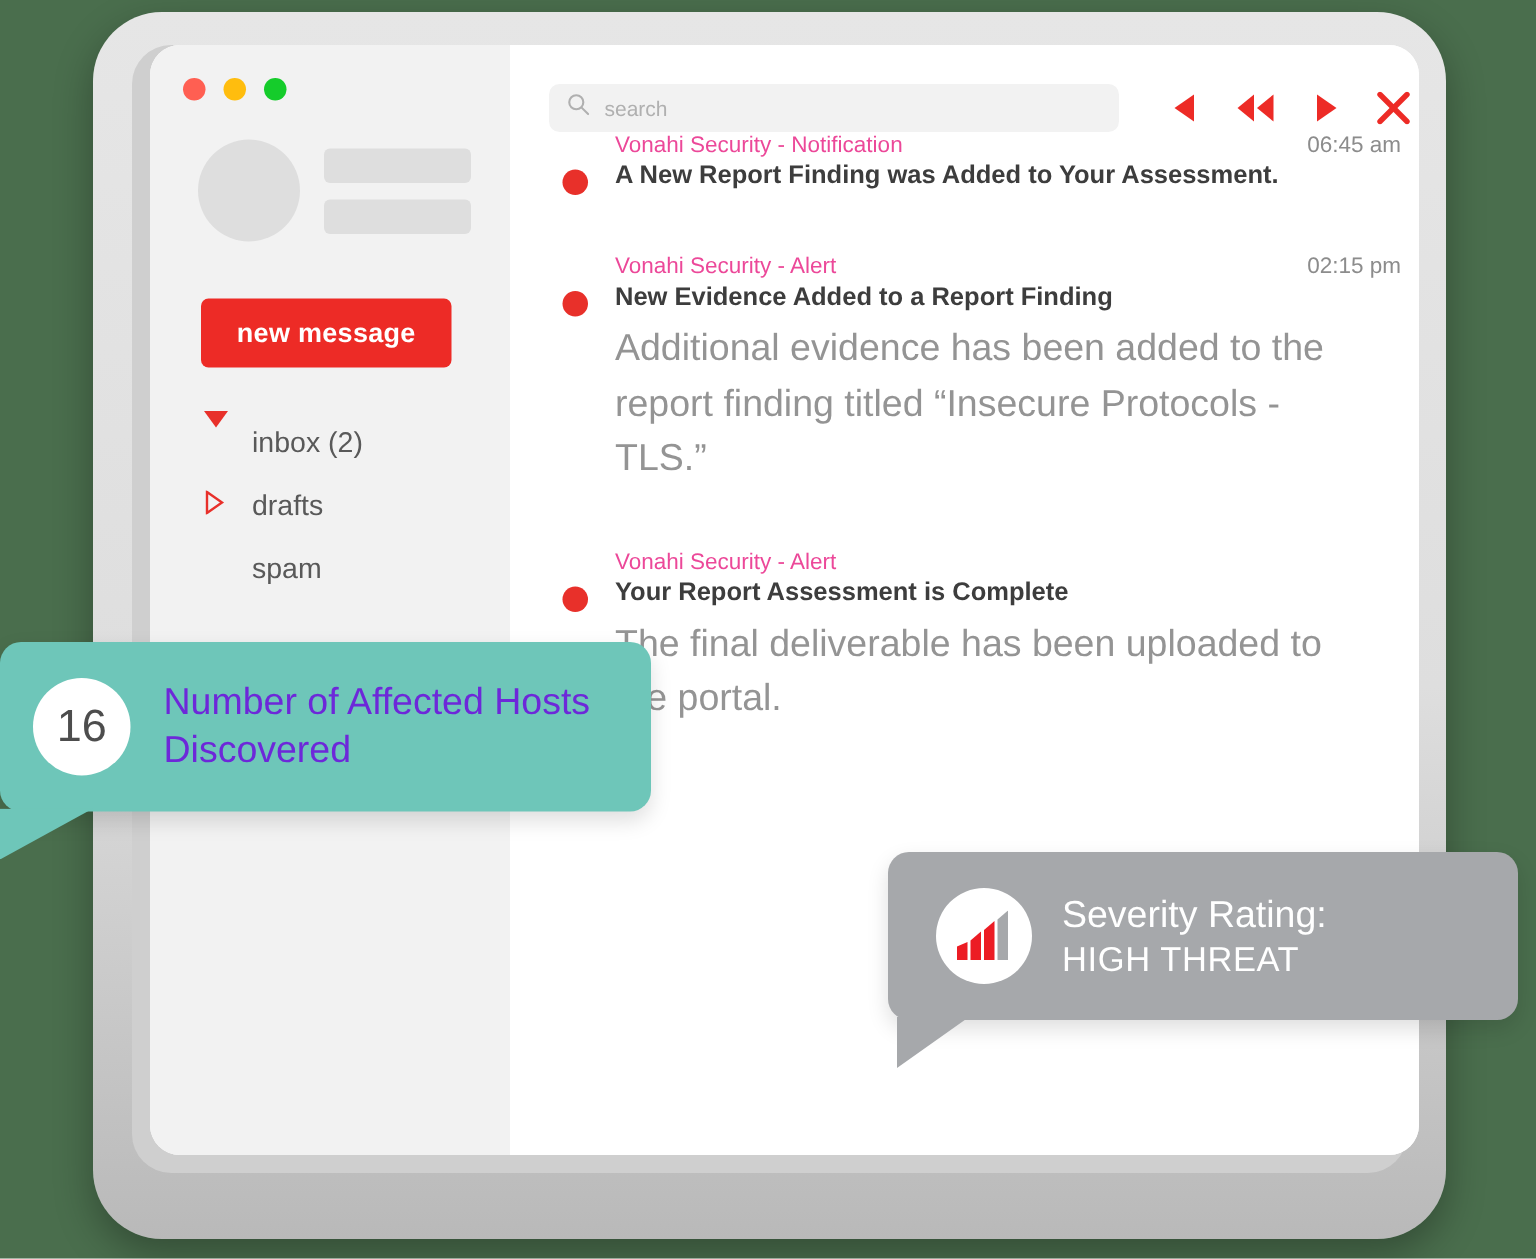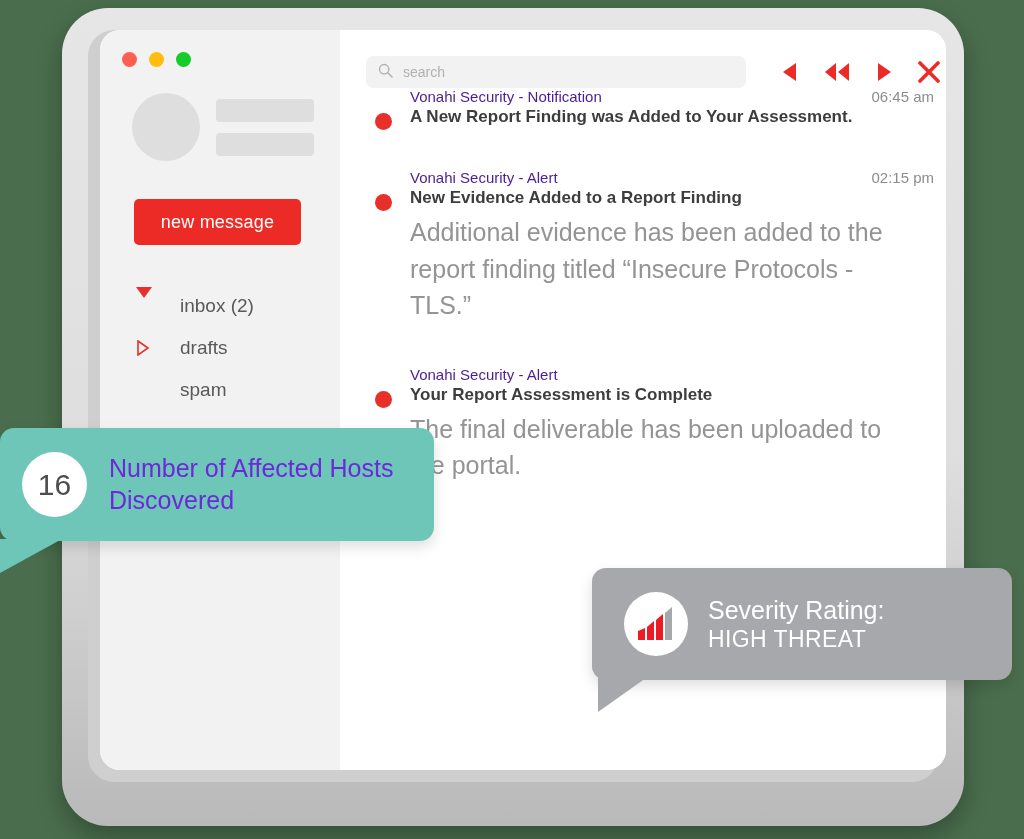--- a/index.html
+++ b/index.html
@@ -89,31 +89,30 @@
   .new-message-btn {
     display: block;
     margin: 0 auto 40px 34px;
     width: 167px;
     height: 46px;
     background: #ed2b26;
     color: #ffffff;
     border: none;
     border-radius: 5px;
     font-size: 18px;
-    font-weight: normal;
+    font-weight: bold;
     font-family: "Liberation Sans", sans-serif;
     cursor: pointer;
     letter-spacing: .2px;
   }
 
   .nav { padding-left: 36px; }
   .nav-item {
     display: flex;
-    align-items: center;
-    gap: 30px;
+    gap: 18px;
     height: 42px;
     cursor: pointer;
   }
   .nav-label {
     font-size: 19px;
     color: #595959;
   }
   .nav-icon { width: 14px; height: 16px; position: relative; flex: 0 0 14px; }
 
   .tri-down {
@@ -188,21 +187,21 @@
     border-radius: 50%;
     background: #e8302a;
   }
   .msg-head {
     display: flex;
     justify-content: space-between;
     align-items: baseline;
     margin-bottom: 2px;
     padding-right: 6px;
   }
-  .msg-sender { font-size: 15px; color: #4c1d95; }
+  .msg-sender { font-size: 15px; color: #ec4899; }
   .msg-time   { font-size: 15px; color: #8c8c8c; }
   .msg-subject {
     font-size: 17px;
     font-weight: bold;
     color: #3d3d3d;
     margin-bottom: 6px;
   }
   .msg-body {
     font-size: 25px;
     line-height: 1.46;

